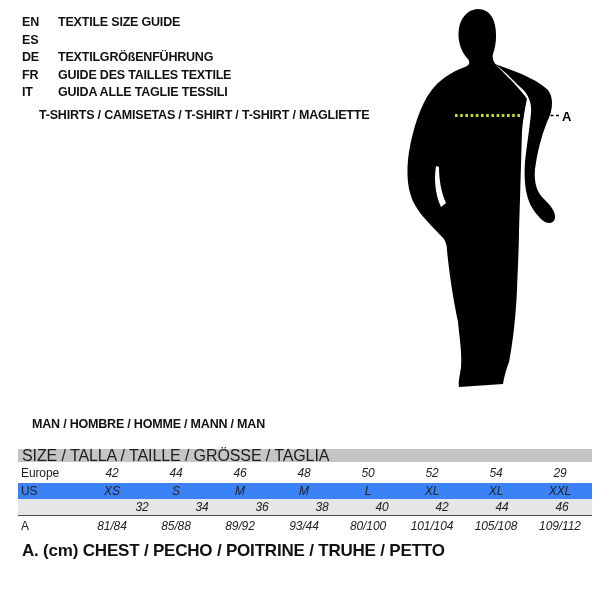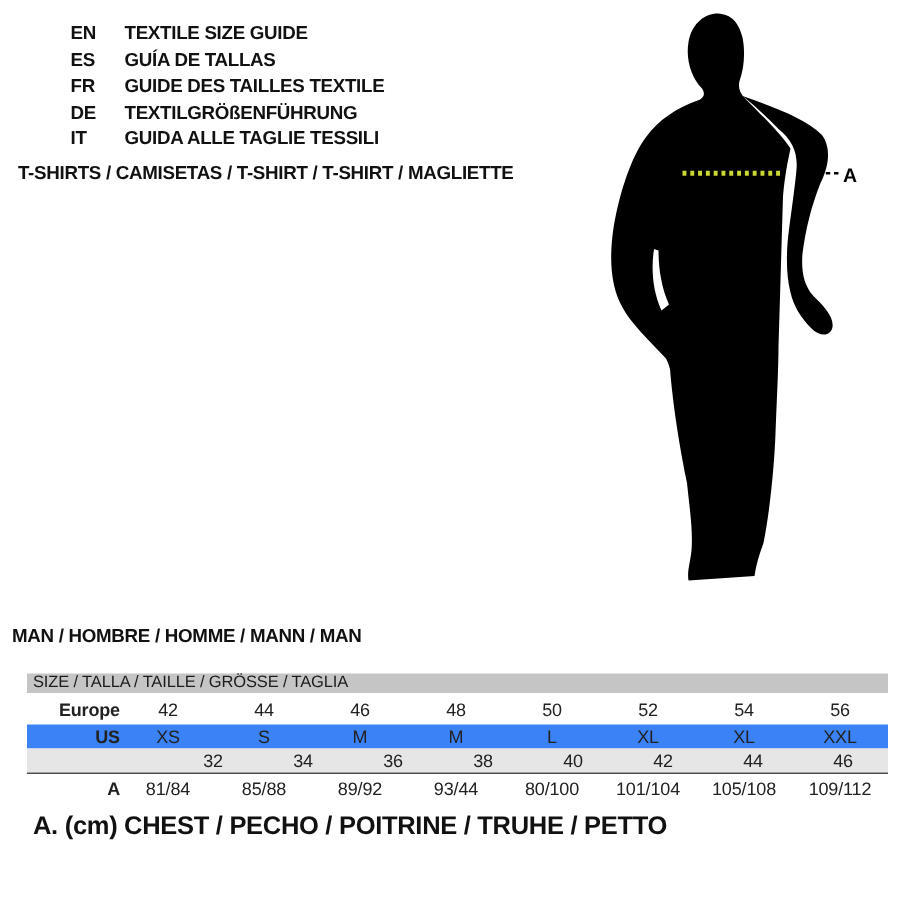--- a/index.html
+++ b/index.html
@@ -9,54 +9,54 @@
     background:#ffffff;
     font-family:"Liberation Sans", sans-serif;
     color:#111;
     overflow:hidden;
   }
   
   .lang-block{
     position:absolute;left:22px;top:14px;
     font-size:12.5px;font-weight:bold;letter-spacing:-0.2px;
   }
-  .lang-row{display:flex;line-height:17.6px;white-space:nowrap;margin-left:25px;}
+  .lang-row{display:flex;line-height:17.6px;white-space:nowrap;}
   .lang-code{width:36px;flex:0 0 36px;}
   
   .category-block{
-    position:absolute;left:12px;top:106px;
+    position:absolute;left:39px;top:106px;
     font-size:12.5px;font-weight:bold;letter-spacing:-0.2px;
     line-height:18px;white-space:nowrap;
   }
   
   .figure-svg{position:absolute;left:400px;top:0px;}
   .measure-label{font-size:13px;font-weight:bold;font-family:"Liberation Sans",sans-serif;}
   
   .section-title{
-    position:absolute;left:8px;top:417px;
+    position:absolute;left:32px;top:417px;
     font-size:12.5px;font-weight:bold;letter-spacing:-0.2px;white-space:nowrap;
   }
   
   .size-table{
     position:absolute;left:18px;top:449px;width:574px;
     font-size:12px;letter-spacing:-0.1px;color:#222;
   }
   .t-header{
     background:#c5c5c5;
     height:13px;line-height:13px;
-    padding-left:4px;font-size:11px;font-weight:500;color:#1c1c1c;
+    padding-left:4px;font-size:16px;font-weight:500;color:#1c1c1c;
     white-space:nowrap;
   }
   .t-row{
     display:grid;
     grid-template-columns:62px repeat(8, 1fr);
     align-items:center;
   }
-  .t-row .lbl{text-align:right;padding-left:3px;font-weight:bold;}
-  .t-row .val{text-align:center;}
+  .t-row .lbl{text-align:left;padding-left:3px;}
+  .t-row .val{text-align:center;font-style:italic;}
   .row-europe{height:21px;background:#ffffff;}
   .row-us{height:16px;background:#3b82f6;}
   .row-blank{height:16px;background:#e6e6e6;padding-left:32px;}
   .row-a{height:19px;background:#ffffff;border-top:1.5px solid #4a4a4a;}
   
   .footnote{
     position:absolute;left:22px;top:541px;
     font-size:17px;font-weight:bold;letter-spacing:-0.2px;white-space:nowrap;
   }
 </style>
@@ -65,29 +65,28 @@
 
 <div class="canvas">
 
   <div class="lang-block">
     <div class="lang-row">
       <span class="lang-code">EN</span>
       <span class="lang-title">TEXTILE SIZE GUIDE</span>
     </div>
     <div class="lang-row">
       <span class="lang-code">ES</span>
-      <span class="lang-title">GUÍA DE TALLAS</span>
+    </div>
+    <div class="lang-row">
+      <span class="lang-code">DE</span>
+      <span class="lang-title">TEXTILGRÖßENFÜHRUNG</span>
     </div>
     <div class="lang-row">
       <span class="lang-code">FR</span>
       <span class="lang-title">GUIDE DES TAILLES TEXTILE</span>
-    </div>
-    <div class="lang-row">
-      <span class="lang-code">DE</span>
-      <span class="lang-title">TEXTILGRÖßENFÜHRUNG</span>
     </div>
     <div class="lang-row">
       <span class="lang-code">IT</span>
       <span class="lang-title">GUIDA ALLE TAGLIE TESSILI</span>
     </div>
   </div>
 
   <div class="category-block">
     <div>T-SHIRTS / CAMISETAS / T-SHIRT / T-SHIRT / MAGLIETTE</div>
   </div>
@@ -146,21 +145,21 @@
 
     <div class="t-row row-europe">
       <span class="lbl">Europe</span>
       <span class="val">42</span>
       <span class="val">44</span>
       <span class="val">46</span>
       <span class="val">48</span>
       <span class="val">50</span>
       <span class="val">52</span>
       <span class="val">54</span>
-      <span class="val">56</span>
+      <span class="val">29</span>
     </div>
 
     <div class="t-row row-us">
       <span class="lbl">US</span>
       <span class="val">XS</span>
       <span class="val">S</span>
       <span class="val">M</span>
       <span class="val">M</span>
       <span class="val">L</span>
       <span class="val">XL</span>

